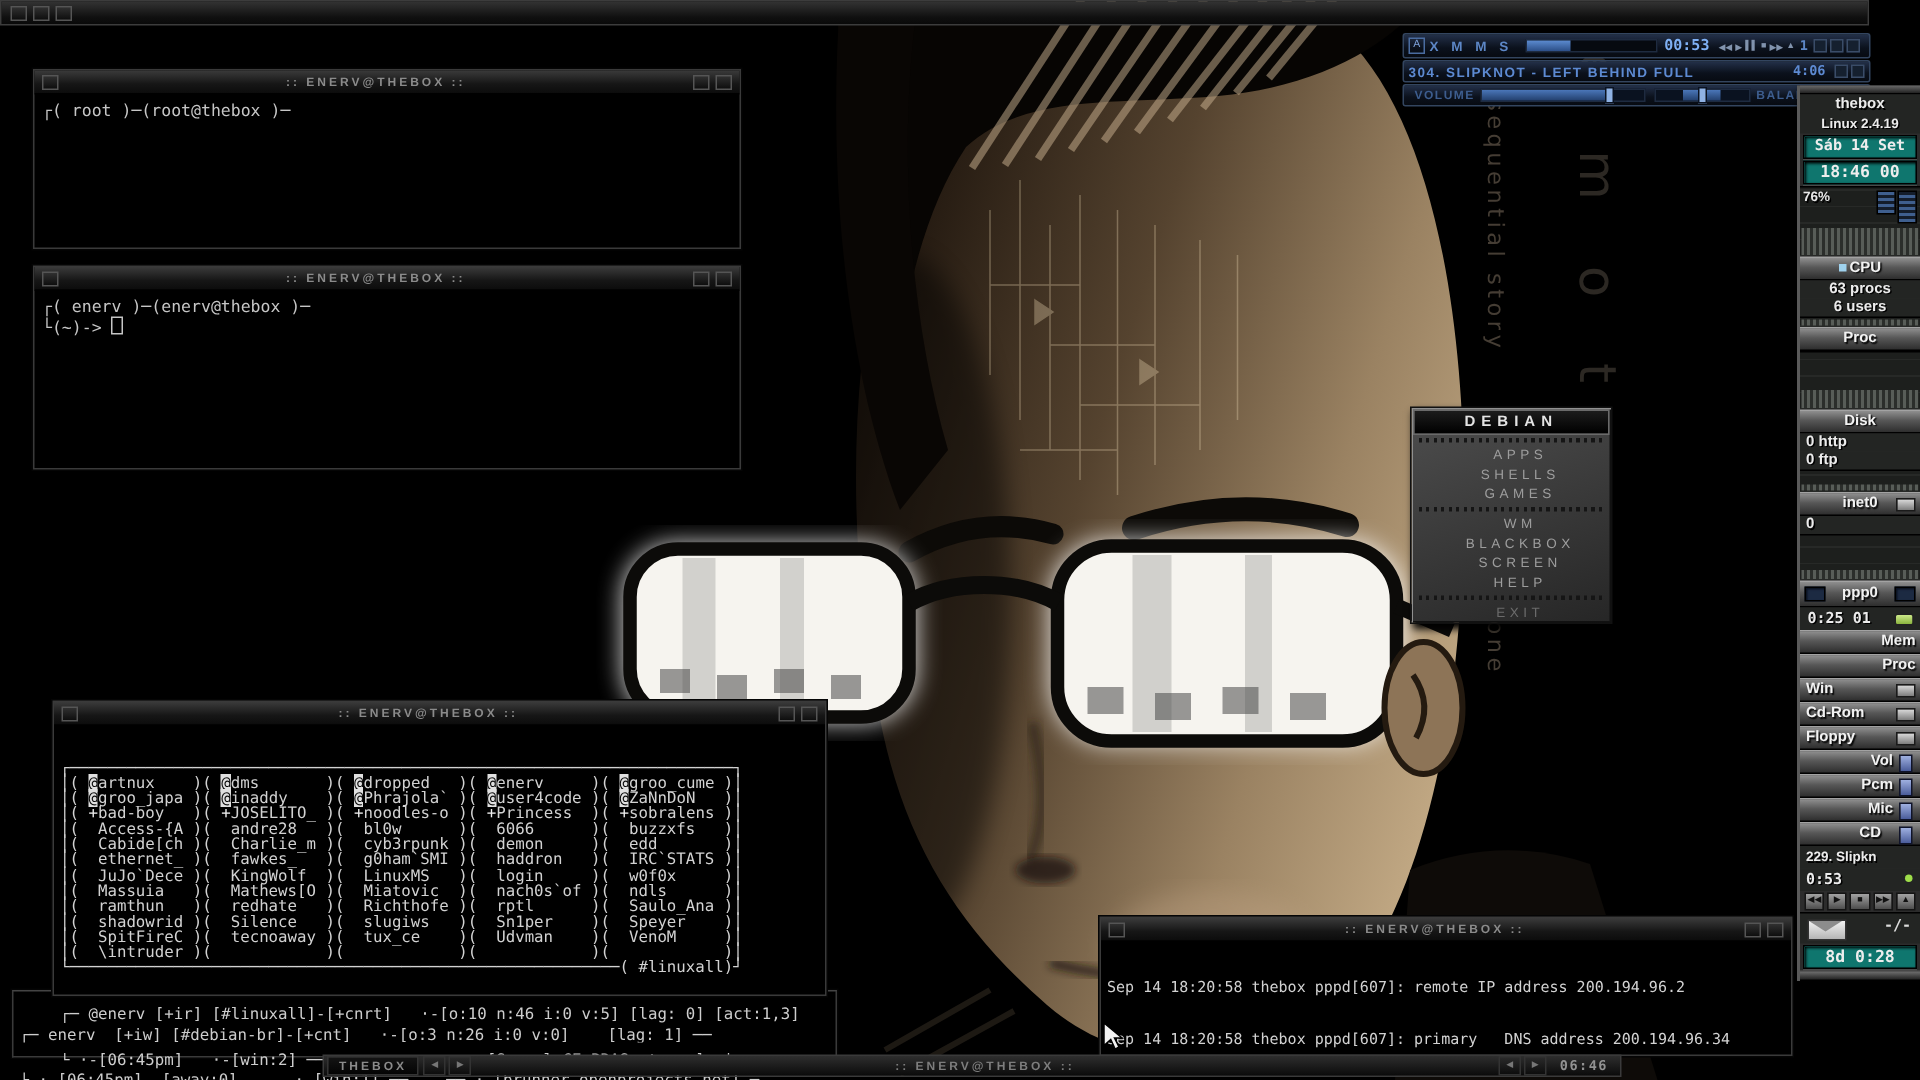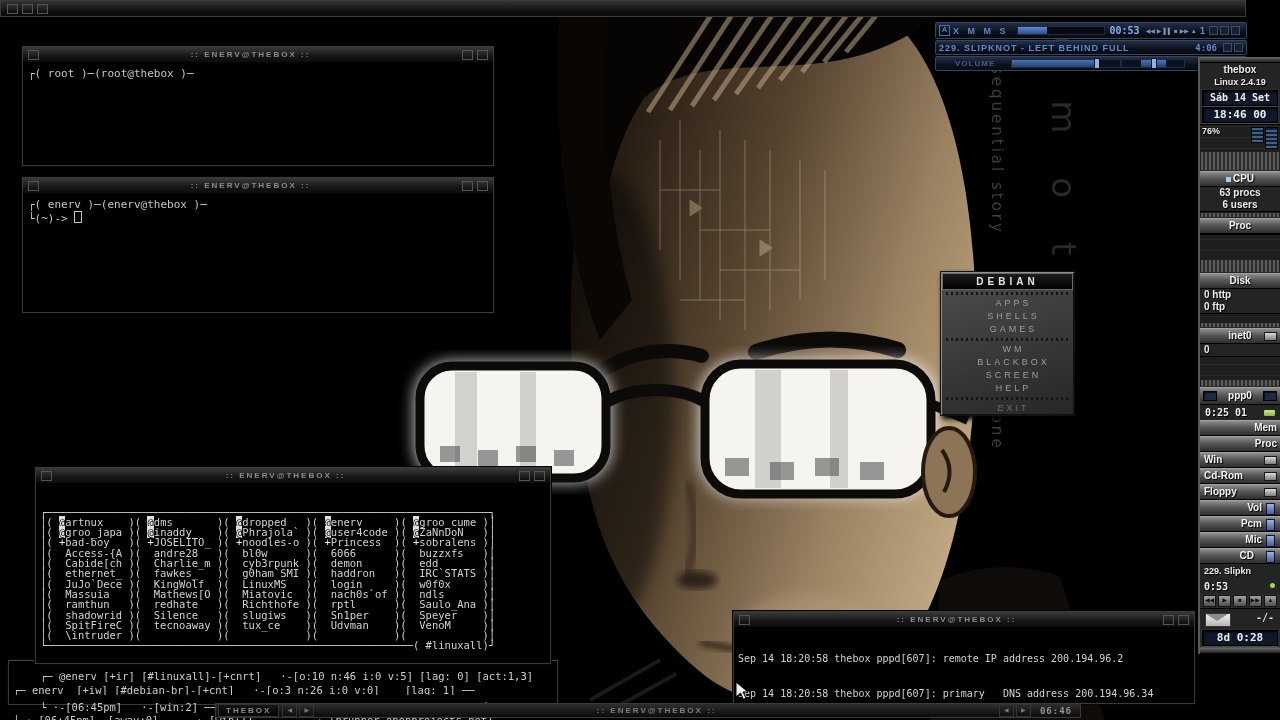--- a/index.html
+++ b/index.html
@@ -36,31 +36,31 @@
   .xname{color:#5d87c6;font-size:9px;font-weight:bold;letter-spacing:3px;margin-right:8px;}
   .xprog{width:86px;height:7px;background:#060a10;border:1px solid #1e2b40;position:relative;flex:none;}
   .xprog .fill{position:absolute;left:0;top:0;bottom:0;width:34%;background:linear-gradient(#5c8bd0,#2c4f88);}
   .xtime{color:#7fb0f4;font:bold 10px "DejaVu Sans Mono",monospace;margin:0 5px;}
   .xglyph{color:#8193ad;font-size:6px;margin:0 1px;}
   .xpos{color:#5d87c6;font:bold 9px "DejaVu Sans Mono",monospace;margin:0 2px;}
   .xmini{width:7px;height:7px;border:1px solid #3a4c68;background:#15202f;margin-left:2px;flex:none;}
   .xtrack{color:#5d8ad2;font-size:9px;font-weight:bold;letter-spacing:1px;flex:1;
     overflow:hidden;white-space:nowrap;}
   .xlen{color:#5d8ad2;font:bold 9px "DejaVu Sans Mono",monospace;margin:0 4px;}
-  .xlabel{color:#3d5d8e;font-size:8px;font-weight:bold;letter-spacing:1px;margin:0 16px;}
+  .xlabel{color:#3d5d8e;font-size:8px;font-weight:bold;letter-spacing:1px;margin:0 4px;}
   .xslider{height:7px;background:#0a1220;border:1px solid #1e2b40;position:relative;flex:none;}
   .xslider .bar{position:absolute;left:0;top:0;bottom:0;background:linear-gradient(#4a76b8,#23406e);}
   .xslider .knob{position:absolute;top:-2px;width:4px;height:9px;background:#8fb2e4;border:1px solid #0a1220;}
   
   .gk{position:absolute;left:1198px;top:57px;width:80px;z-index:4;background:#2c2c2c;
     border-left:2px solid #5a5a5a;border-right:2px solid #0c0c0c;box-shadow:1px 2px 4px #000;}
   .gk-cap{height:5px;background:linear-gradient(180deg,#6a6a6a,#222);border-bottom:1px solid #000;}
   .gk-text{position:relative;background:#232523;color:#ececec;font:bold 10px/13px "Liberation Sans",sans-serif;
     text-align:center;text-shadow:1px 1px 0 #000;overflow:hidden;white-space:nowrap;}
-  .gk-lcd{margin:1px 2px;background:#0f172a;border:1px solid #000;box-shadow:inset 1px 1px 2px #000,0 1px 0 #4a4a4a;
+  .gk-lcd{margin:1px 2px;background:#0f766e;border:1px solid #000;box-shadow:inset 1px 1px 2px #000,0 1px 0 #4a4a4a;
     color:#ededed;font:bold 11px/14px "DejaVu Sans Mono",monospace;text-align:center;height:14px;letter-spacing:0px;}
   .gk-label{position:relative;height:14px;background:linear-gradient(180deg,#8e8e8e,#575757 45%,#2e2e2e);
     border-top:1px solid #a2a2a2;border-bottom:1px solid #000;color:#f2f2f2;
     font:bold 10px/14px "Liberation Sans",sans-serif;text-align:center;text-shadow:1px 1px 1px #000;}
   .gk-chart{position:relative;background:#1d1f1d;border-top:1px solid #000;
     background-image:repeating-linear-gradient(0deg,#272927 0 1px,transparent 1px 11px);padding-left:38px;}
   .gk-chart .bars{position:absolute;left:1px;right:1px;bottom:1px;
     background:repeating-linear-gradient(90deg,#585d58 0 2px,#2b2e2b 2px 4px);}
   .gk-chart .pct{position:absolute;left:2px;top:1px;color:#e8e8e8;font:bold 9px "Liberation Sans",sans-serif;
     text-shadow:1px 1px 0 #000;}
@@ -235,21 +235,21 @@
       <span class="xglyph">▌▌</span>
       <span class="xglyph">■</span>
       <span class="xglyph">▶▶</span>
       <span class="xglyph">▲</span>
       <span class="xpos">1</span>
       <span class="xmini"></span>
       <span class="xmini"></span>
       <span class="xmini"></span>
     </div>
     <div class="xrow">
-      <span class="xtrack">229. SLIPKNOT - LEFT BEHIND FULL</span>
+      <span class="xtrack">304. SLIPKNOT - LEFT BEHIND FULL</span>
       <span class="xlen">4:06</span>
       <span class="xmini"></span>
       <span class="xmini"></span>
     </div>
     <div class="xrow">
       <span class="xlabel">VOLUME</span>
       <span class="xslider" style="width:108px">
         <span class="bar" style="width:78%"></span>
           <span class="knob" style="left:76%"></span>
       </span>

